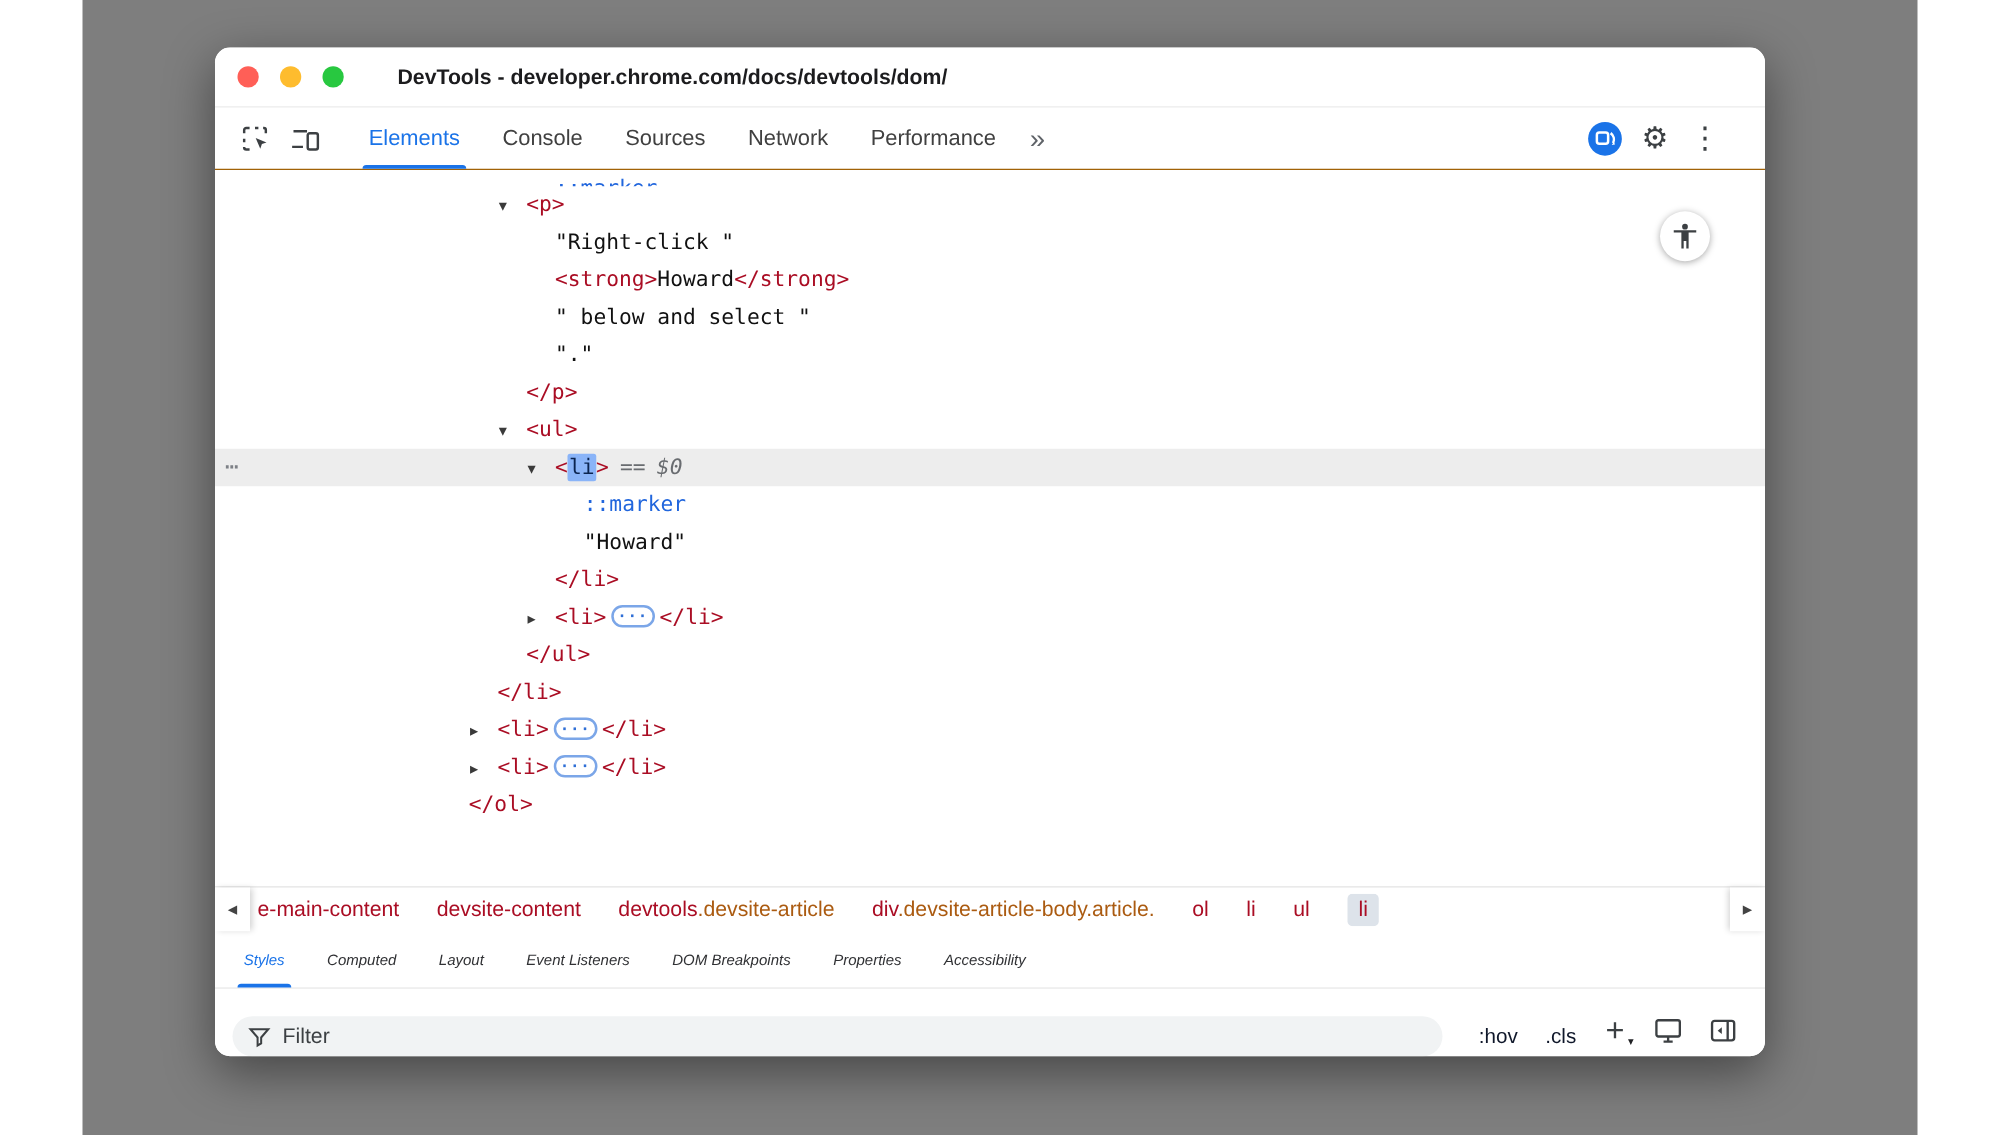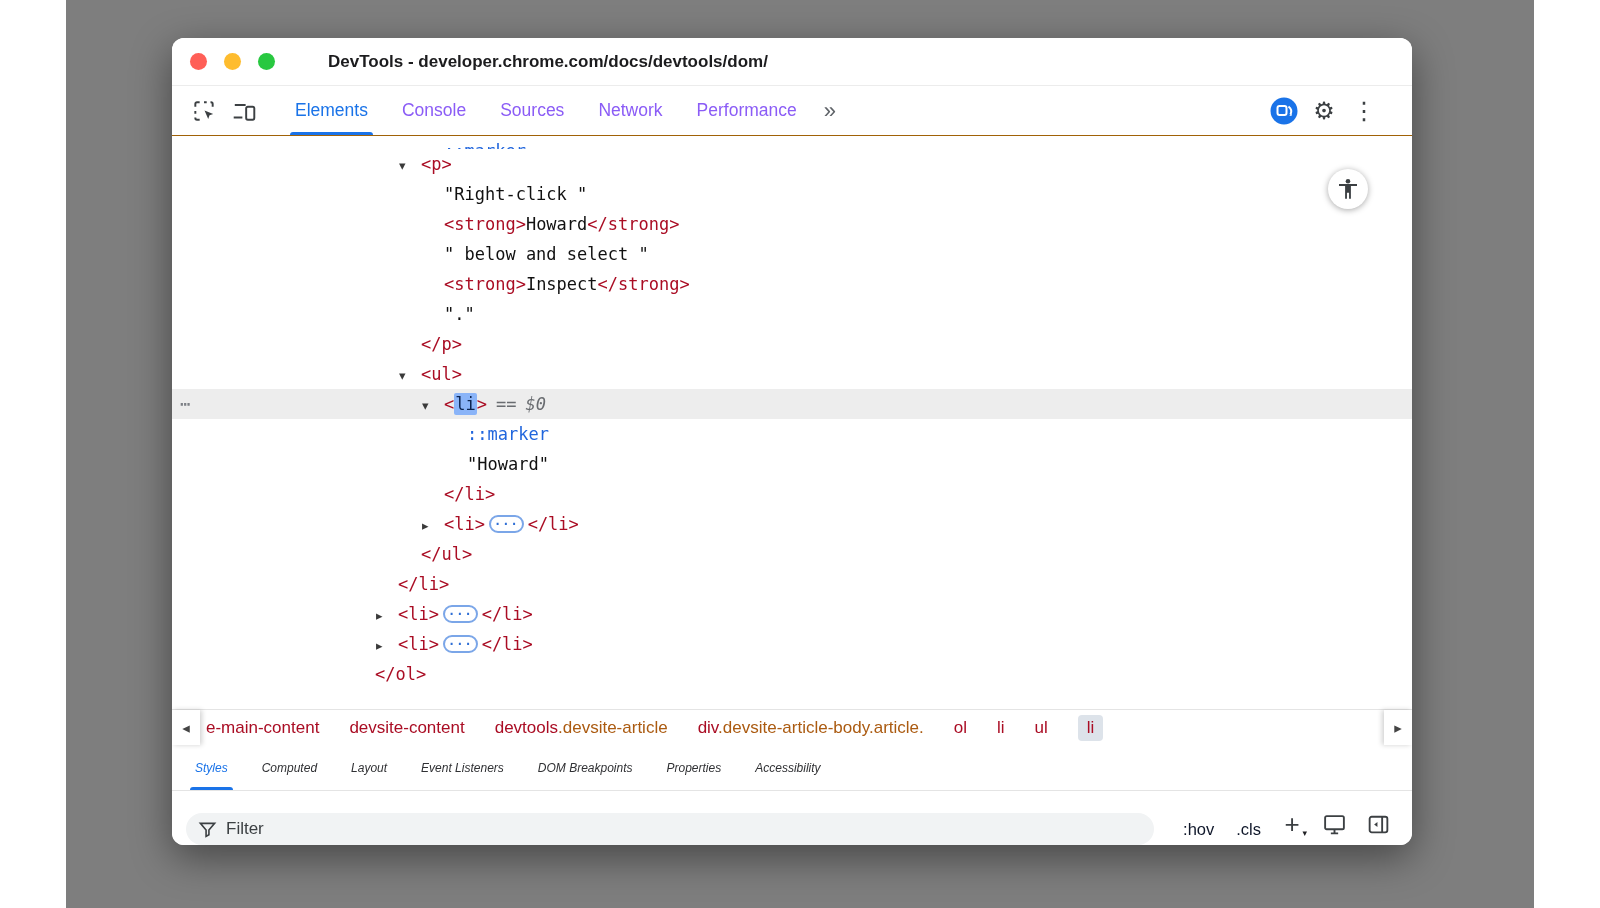--- a/index.html
+++ b/index.html
@@ -10,28 +10,28 @@
   html,body{width:1600px;height:908px;}
   body{position:relative;background:#ffffff;font-family:"Liberation Sans",sans-serif;overflow:hidden;}
   .backdrop{position:absolute;left:66px;top:0;width:1468px;height:908px;background:#7e7e7e;}
   .window{position:absolute;left:172px;top:38px;width:1240px;height:807px;background:#fff;border-radius:12px;
     box-shadow:0 12px 40px rgba(0,0,0,.45);display:flex;flex-direction:column;overflow:hidden;}
   
   .titlebar{height:48px;flex:0 0 auto;display:flex;align-items:center;padding-left:18px;border-bottom:1px solid #ececec;background:#fff;}
   .lights{display:flex;align-items:center;}
   .light{width:17px;height:17px;border-radius:50%;display:inline-block;margin-right:17px;cursor:pointer;}
   .red{background:#ff5f57}.yellow{background:#febc2e}.green{background:#28c840}
-  .title{font-weight:700;font-size:17px;color:#1c1c1e;margin-left:36px;white-space:nowrap;}
+  .title{font-weight:700;font-size:17px;color:#1c1c1e;margin-left:26px;white-space:nowrap;}
   
   .toolbar{height:50px;flex:0 0 auto;display:flex;align-items:center;border-bottom:1px solid #a16207;padding:0 28px 0 12px;}
   .icon-btn{background:none;border:none;cursor:pointer;display:flex;align-items:center;justify-content:center;
     width:40px;height:42px;color:#3c4043;padding:0;}
   .glyph-lg{font-size:24px;color:#3c4043;line-height:1;}
   .tabs{display:flex;height:100%;margin-left:14px;}
-  .tab{display:flex;align-items:center;height:100%;padding:0 17px;font-size:17.5px;color:#8b5cf6;position:relative;cursor:pointer;font-weight:500;}
+  .tab{display:flex;align-items:center;height:100%;padding:0 17px;font-size:17.5px;color:#404040;position:relative;cursor:pointer;font-weight:500;}
   .tab.active{color:var(--c-accent);}
   .tab.active::after{content:"";position:absolute;left:12px;right:12px;bottom:0;height:3px;background:var(--c-accent);border-radius:3px 3px 0 0;}
   .chevron{font-size:22px;color:#5f6368;padding:0 10px;cursor:pointer;line-height:1;background:none;border:none;}
   .spacer{flex:1;}
   
   .tree{flex:1;position:relative;font-family:"DejaVu Sans Mono",monospace;font-size:17px;color:var(--c-text);overflow:hidden;background:#fff;}
   .tree-line{height:30px;line-height:30px;white-space:pre;position:relative;cursor:default;}
   .tree-line.clipped{height:13px;overflow:hidden;}
   .tree-line.clipped .line-inner{display:inline-block;margin-top:-17px;}
   .tree-line.selected{background:var(--c-rowbg);}
@@ -132,21 +132,20 @@
     </button>
   </div>
 
   <div class="tree">
     <div>
         <div class="tree-line clipped"><span class="line-inner" style="padding-left: 272px;"><span class="tk-pseudo">::marker</span></span></div>
         <div class="tree-line"><span class="line-inner" style="padding-left: 249px;"><span class="arrow">▾</span><span class="tk-tag">&lt;p&gt;</span></span></div>
         <div class="tree-line"><span class="line-inner" style="padding-left: 272px;"><span class="tk-text">"Right-click "</span></span></div>
         <div class="tree-line"><span class="line-inner" style="padding-left: 272px;"><span class="tk-tag">&lt;strong&gt;</span><span class="tk-text">Howard</span><span class="tk-tag">&lt;/strong&gt;</span></span></div>
         <div class="tree-line"><span class="line-inner" style="padding-left: 272px;"><span class="tk-text">" below and select "</span></span></div>
-        <div class="tree-line"><span class="line-inner" style="padding-left: 272px;"><span class="tk-tag">&lt;strong&gt;</span><span class="tk-text">Inspect</span><span class="tk-tag">&lt;/strong&gt;</span></span></div>
         <div class="tree-line"><span class="line-inner" style="padding-left: 272px;"><span class="tk-text">"."</span></span></div>
         <div class="tree-line"><span class="line-inner" style="padding-left: 249px;"><span class="tk-tag">&lt;/p&gt;</span></span></div>
         <div class="tree-line"><span class="line-inner" style="padding-left: 249px;"><span class="arrow">▾</span><span class="tk-tag">&lt;ul&gt;</span></span></div>
         <div class="tree-line selected"><span class="gutter">⋯</span><span class="line-inner" style="padding-left: 272px;"><span class="arrow">▾</span><span class="tk-tag">&lt;</span><span class="tk-selhl">li</span><span class="tk-tag">&gt;</span><span class="tk-eq">==</span><span class="tk-ref">$0</span></span></div>
         <div class="tree-line"><span class="line-inner" style="padding-left: 295px;"><span class="tk-pseudo">::marker</span></span></div>
         <div class="tree-line"><span class="line-inner" style="padding-left: 295px;"><span class="tk-text">"Howard"</span></span></div>
         <div class="tree-line"><span class="line-inner" style="padding-left: 272px;"><span class="tk-tag">&lt;/li&gt;</span></span></div>
         <div class="tree-line"><span class="line-inner" style="padding-left: 272px;"><span class="arrow">▸</span><span class="tk-tag">&lt;li&gt;</span><span class="dots-badge">···</span><span class="tk-tag">&lt;/li&gt;</span></span></div>
         <div class="tree-line"><span class="line-inner" style="padding-left: 249px;"><span class="tk-tag">&lt;/ul&gt;</span></span></div>
         <div class="tree-line"><span class="line-inner" style="padding-left: 226px;"><span class="tk-tag">&lt;/li&gt;</span></span></div>

